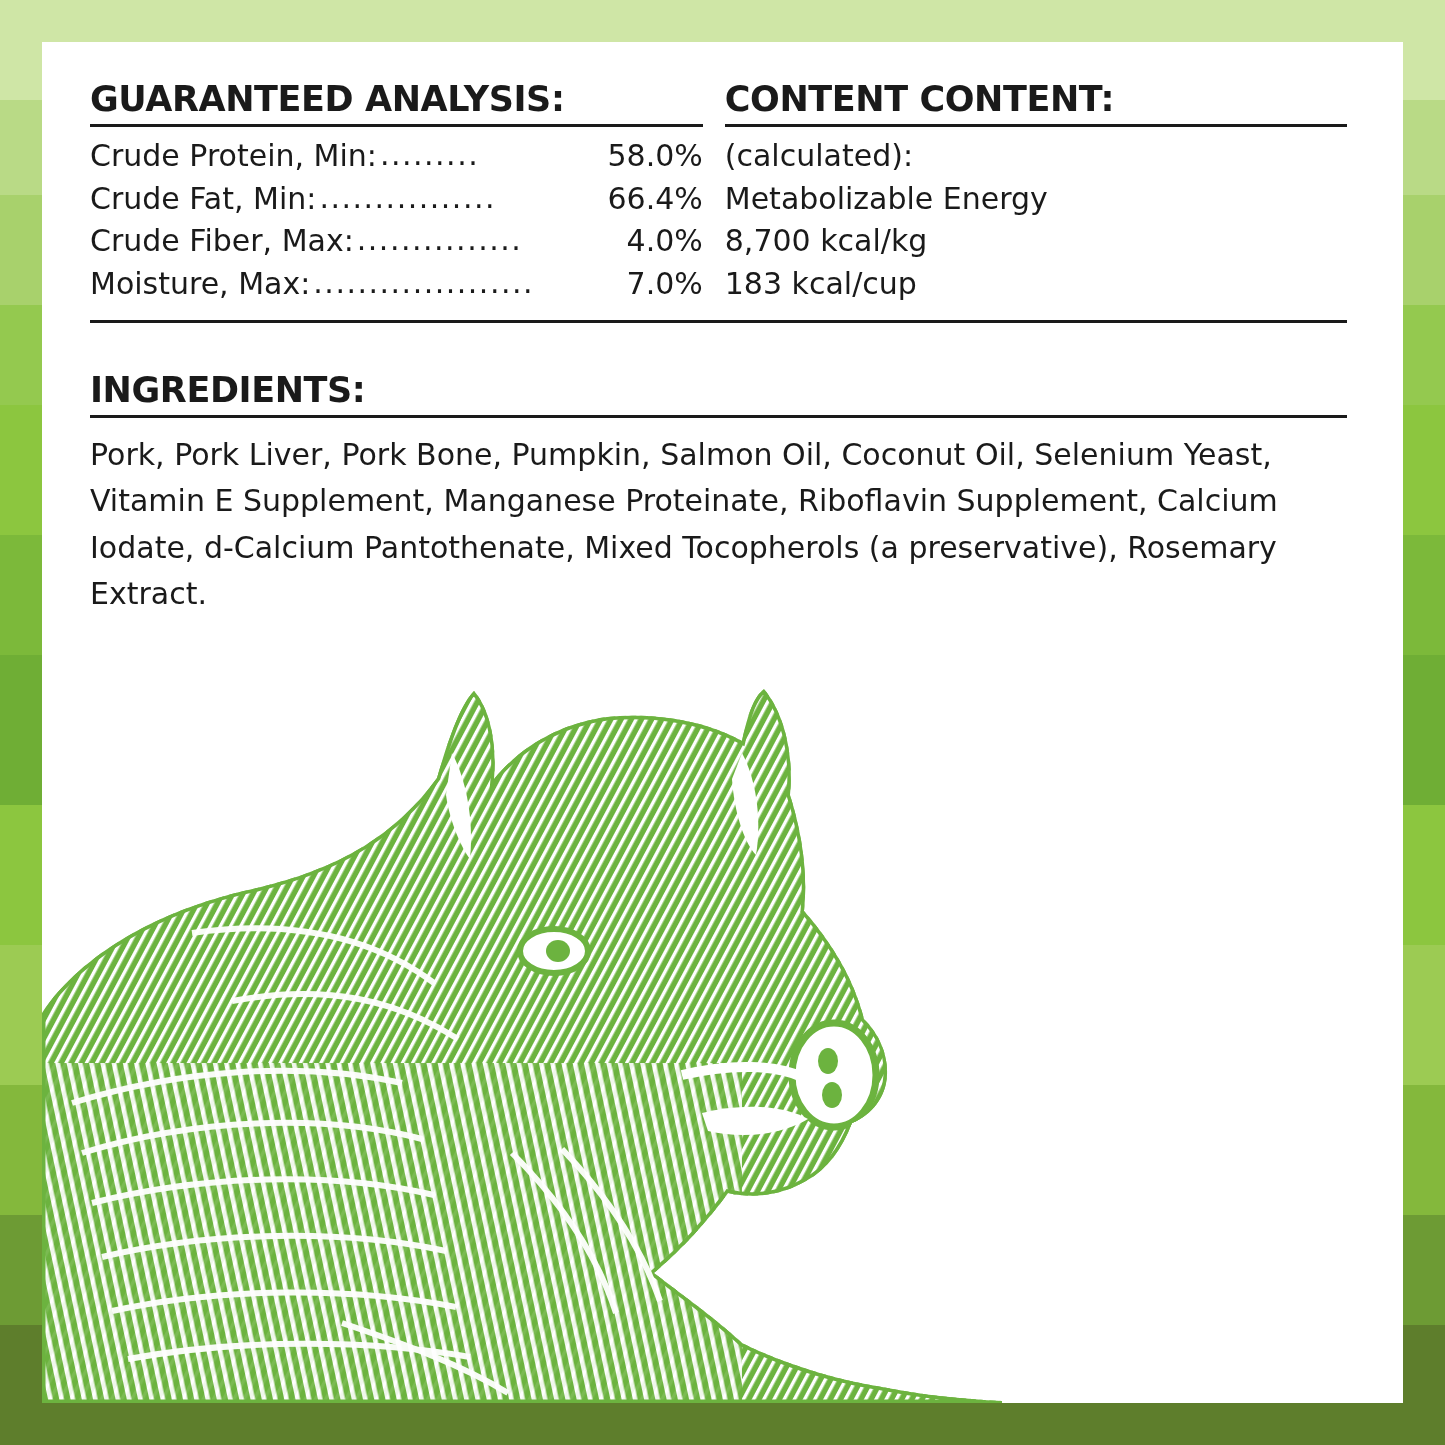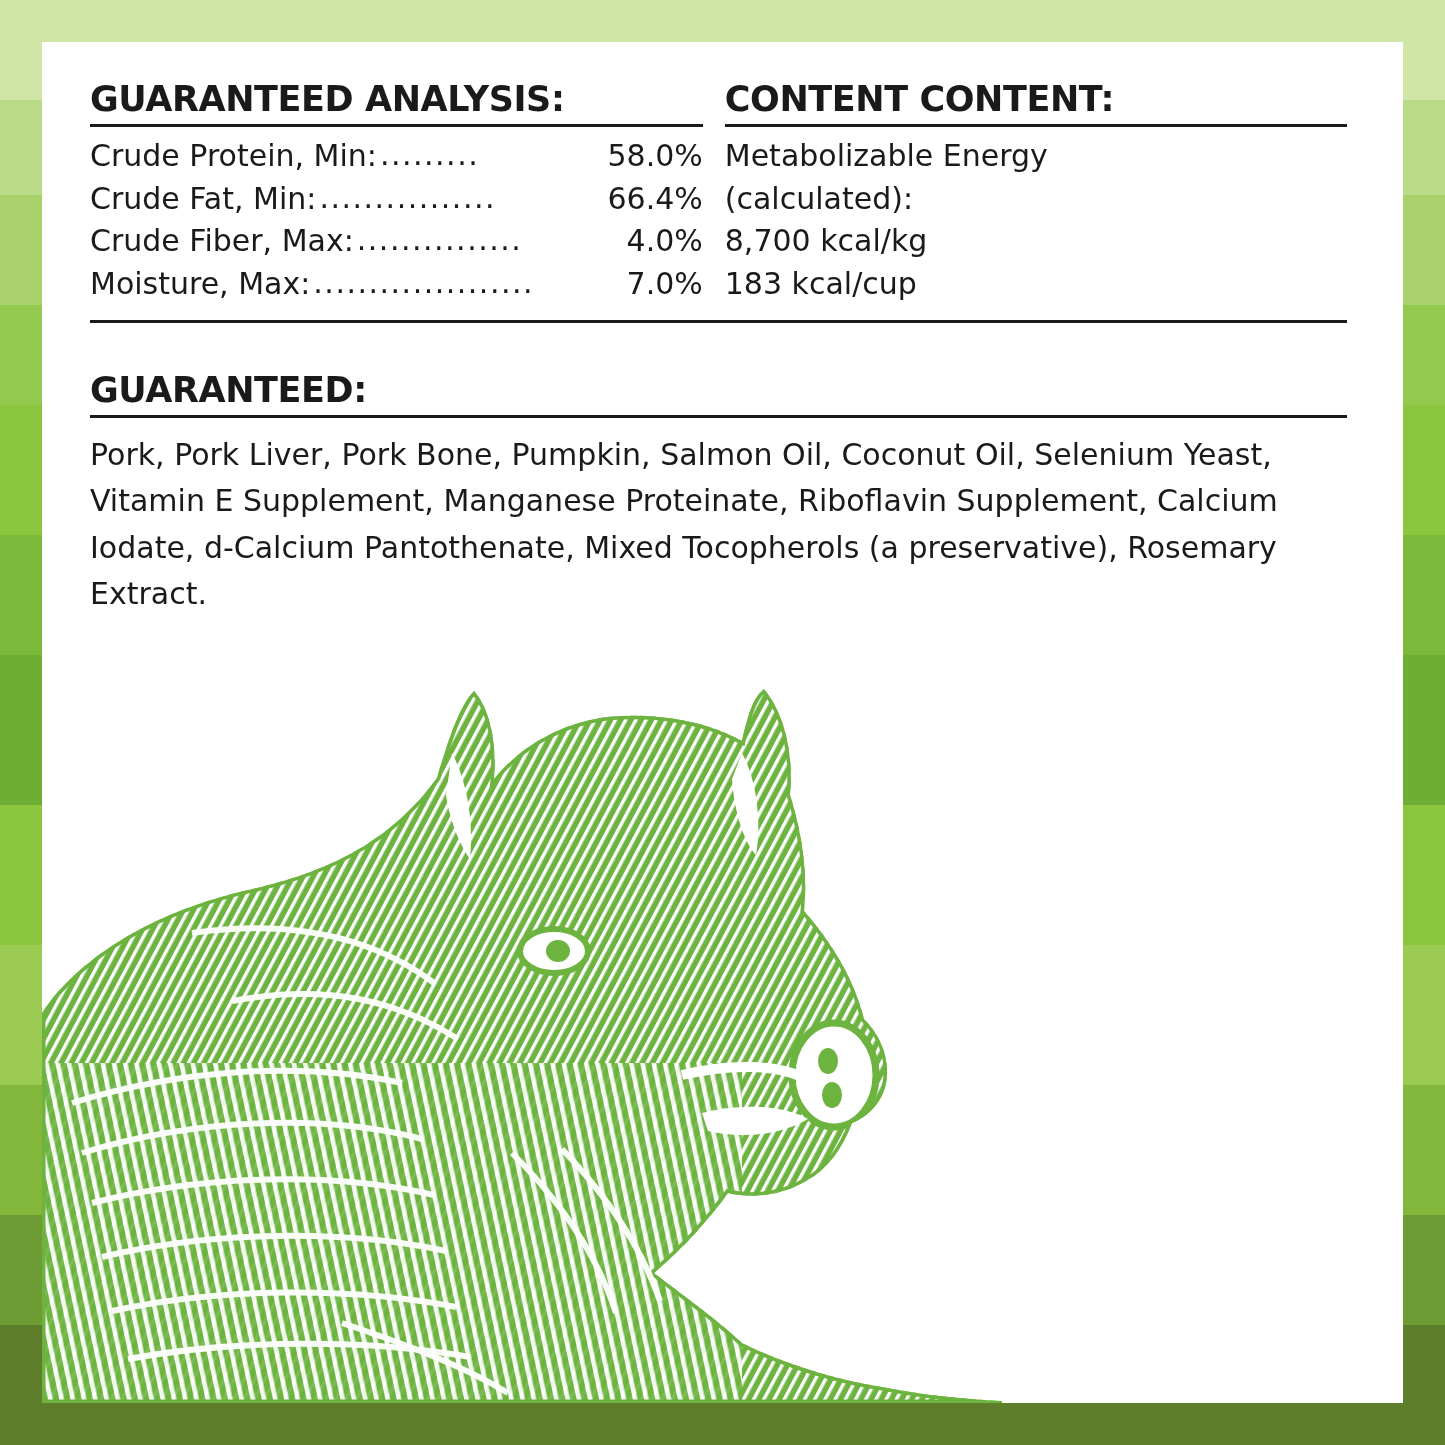--- a/index.html
+++ b/index.html
@@ -178,32 +178,32 @@
           <span class="ga-label">Moisture, Max:</span>
           <span class="ga-dots">....................</span>
           <span class="ga-value">7.0%</span>
         </div>
       </div>
 
       <div class="col-right">
         <div class="sec-title">CONTENT CONTENT:</div>
         <hr class="rule-right">
 
+        <div class="cal-line">(calculated):</div>
         <div class="cal-line">Metabolizable Energy</div>
-        <div class="cal-line">(calculated):</div>
         <div class="cal-line">8,700 kcal/kg</div>
         <div class="cal-line">183 kcal/cup</div>
       </div>
 
     </div>
 
     <hr class="rule-full">
 
     <div class="ingredients-block">
-      <div class="sec-title">GUARANTEED:</div>
+      <div class="sec-title">INGREDIENTS:</div>
       <hr class="rule">
       <div class="ingredients-body">Pork, Pork Liver, Pork Bone, Pumpkin, Salmon Oil, Coconut Oil, Selenium Yeast, Vitamin E Supplement, Manganese Proteinate, Riboflavin Supplement, Calcium Iodate, d-Calcium Pantothenate, Mixed Tocopherols (a preservative), Rosemary Extract.</div>
     </div>
 
   </div>
 
   <svg id="boar-art" viewBox="0 0 1361 720" preserveAspectRatio="xMidYMax meet" aria-hidden="true">
     <defs>
       <clipPath id="boarClip">
         <path d="M0,720 L0,330 C40,270 120,225 215,205 C300,185 355,150 395,95

